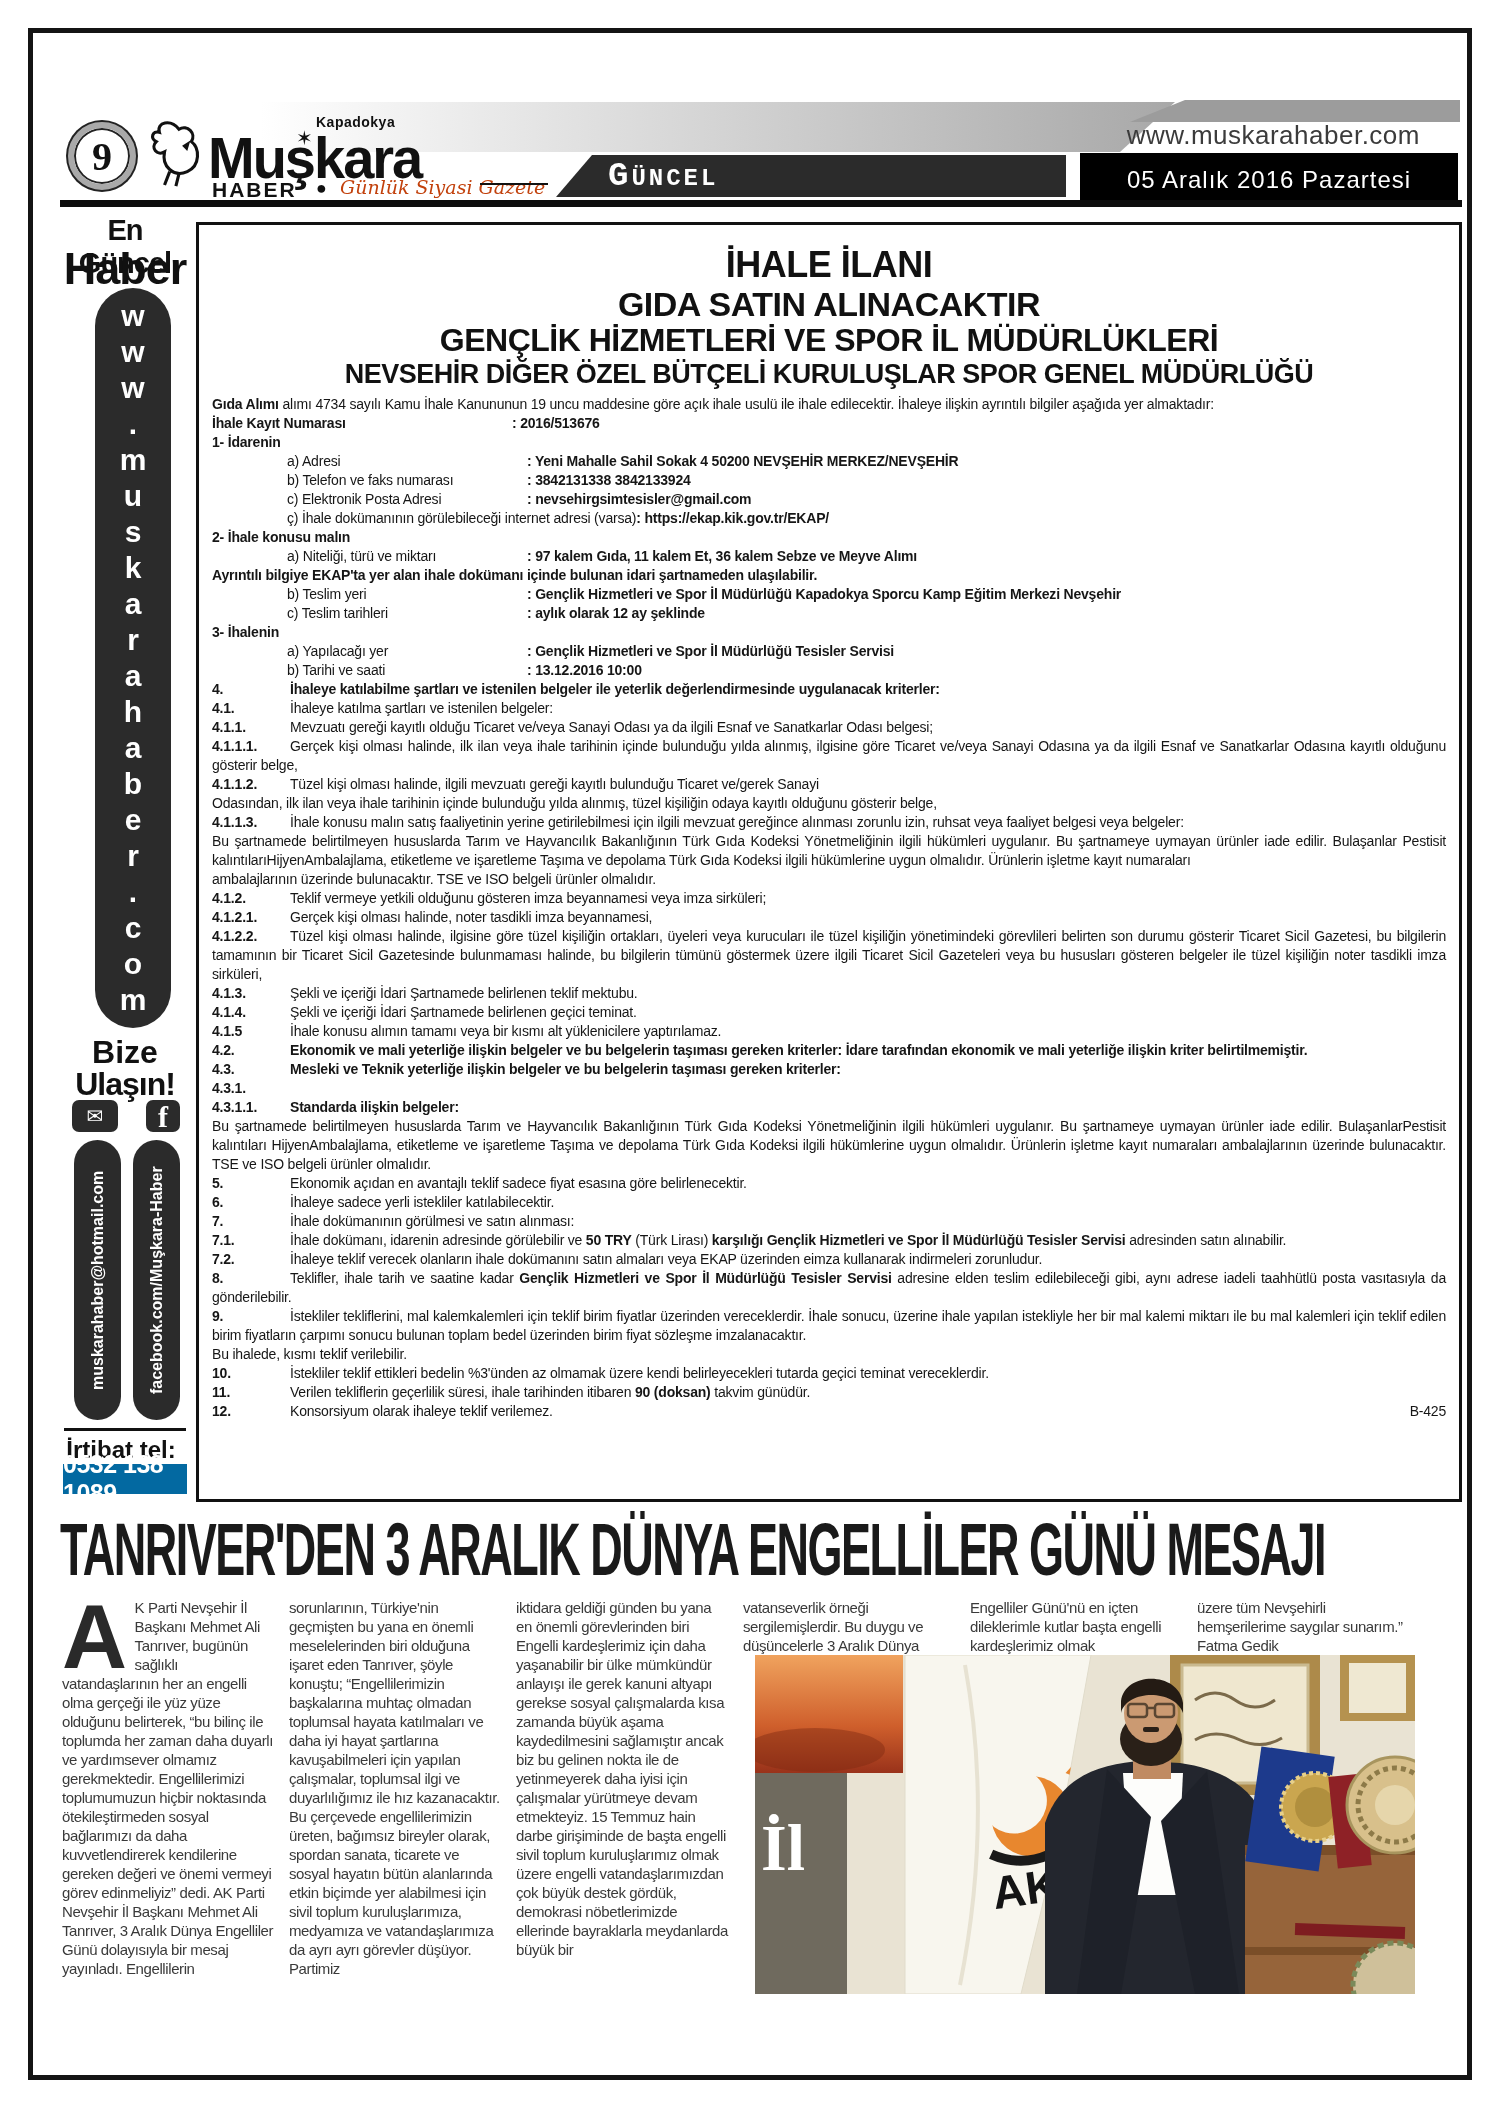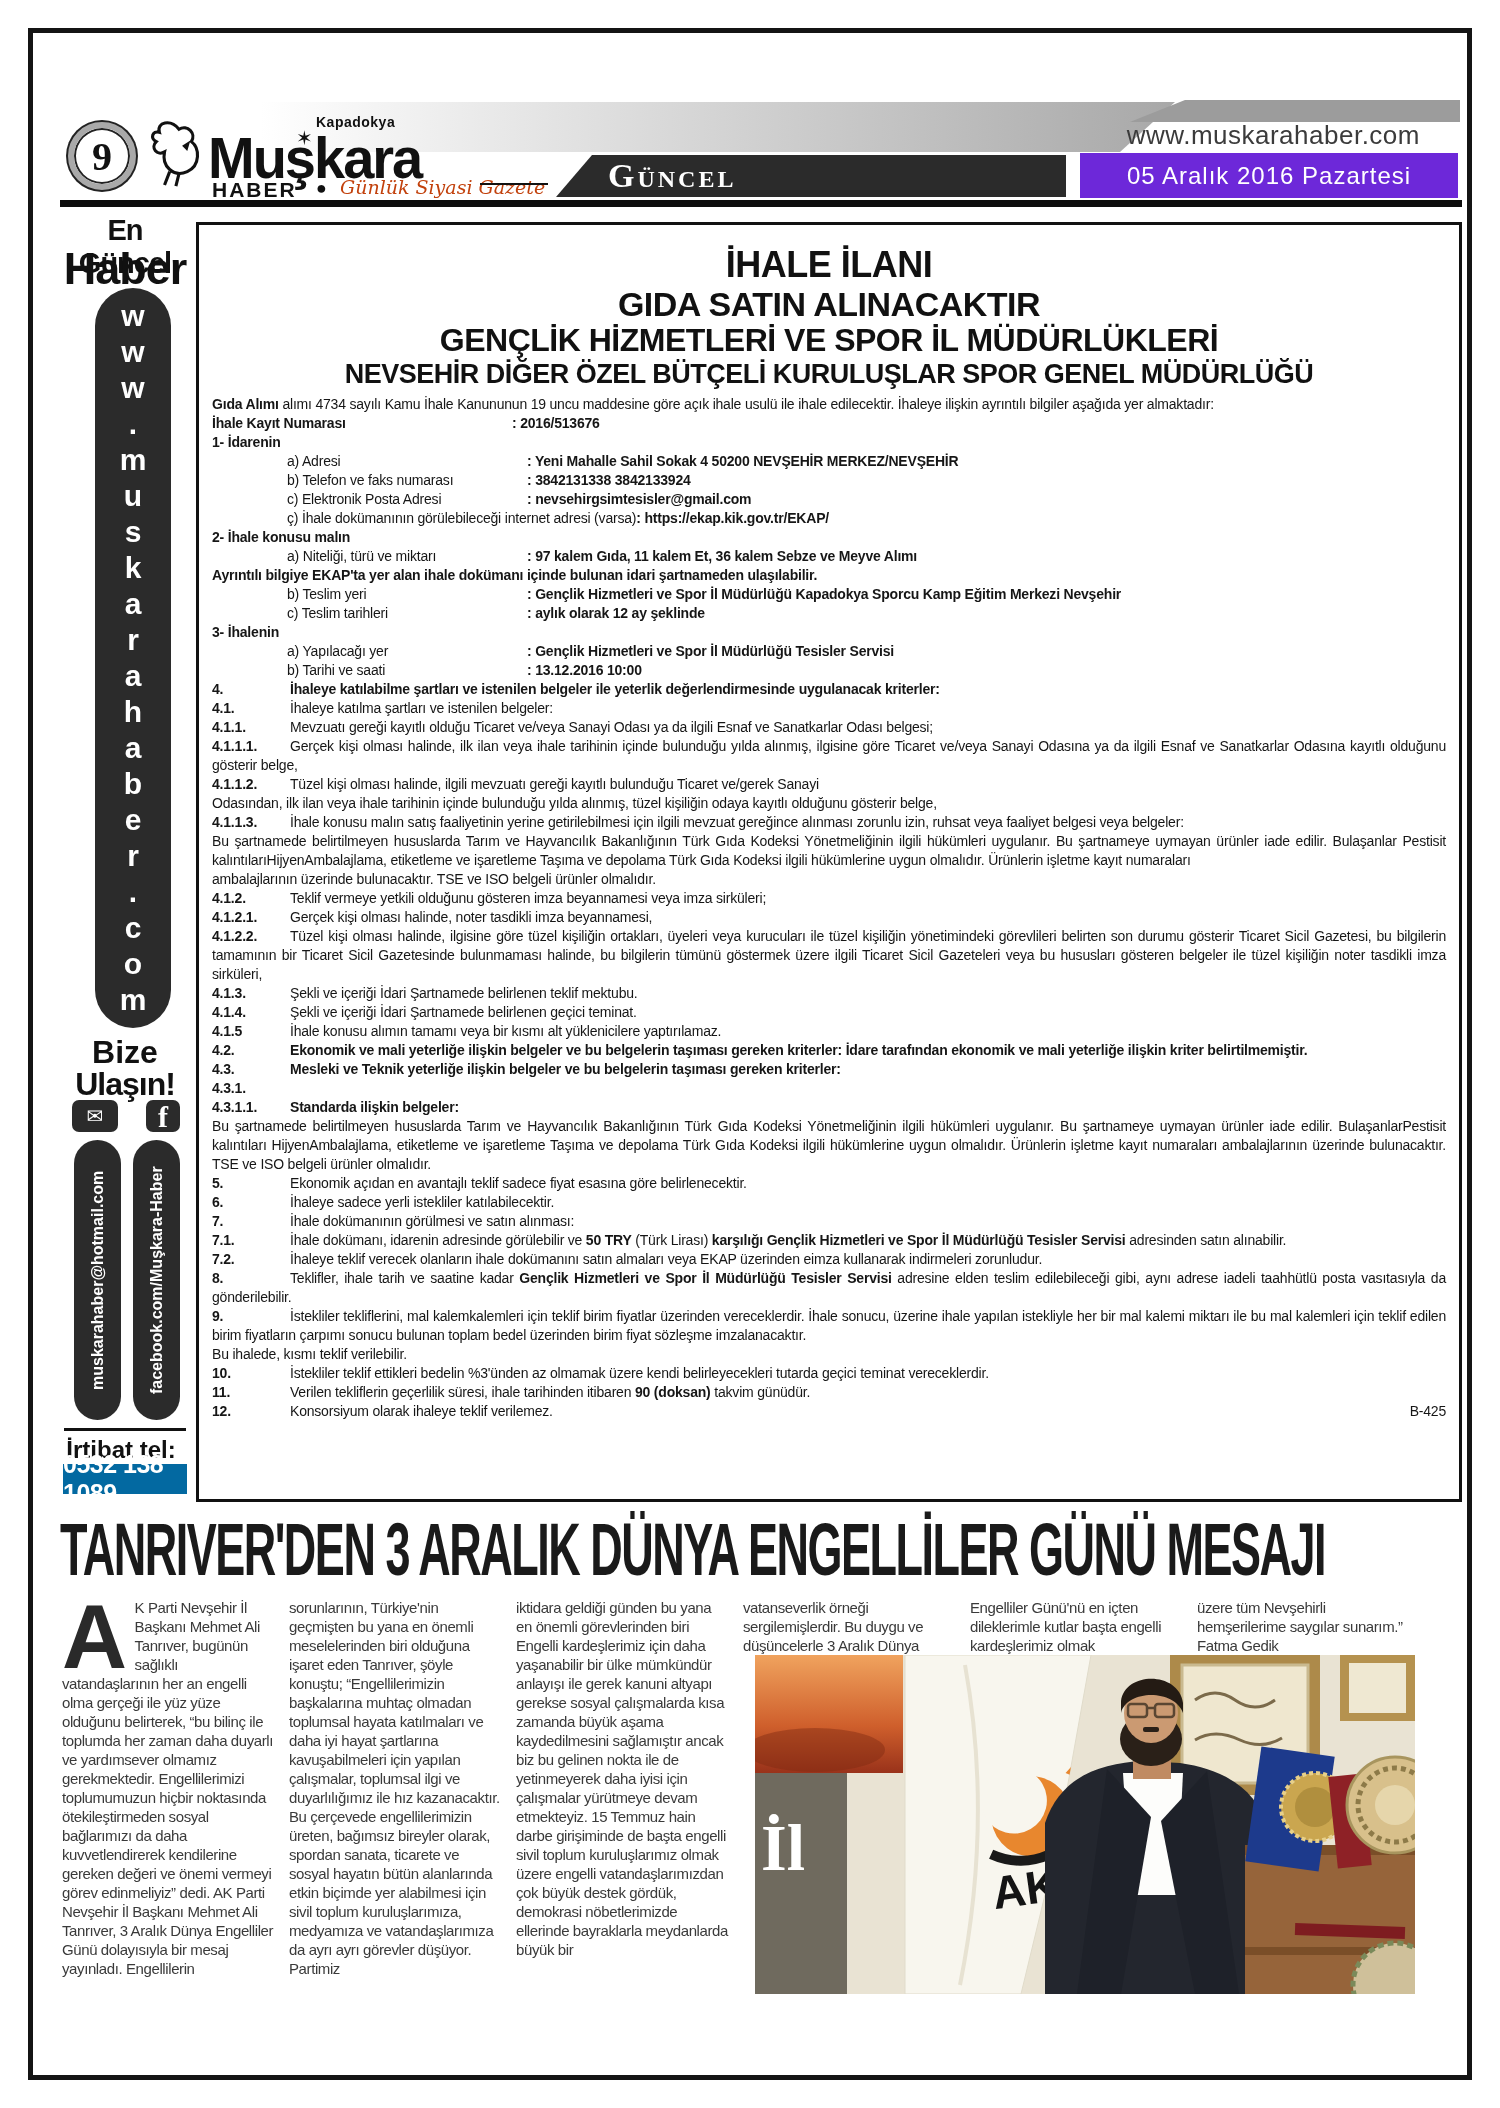--- a/index.html
+++ b/index.html
@@ -23,25 +23,25 @@
   .brand{position:absolute;left:60px;top:12px;font-size:56px;font-weight:bold;letter-spacing:-2px;
     transform:scaleY(1.04);transform-origin:left top;}
   .brand-star{position:absolute;left:148px;top:14px;font-size:20px;color:#111;}
   .brand-sub{position:absolute;left:64px;top:66px;font-size:21px;font-weight:bold;letter-spacing:2px;}
   .brand-dot{position:absolute;left:168px;top:66px;font-size:18px;}
   .tagline{position:absolute;left:192px;top:64px;font-family:"DejaVu Serif",serif;
     font-style:italic;font-size:19px;color:#c2410c;white-space:nowrap;}
   .tagline-rule{position:absolute;left:480px;top:183px;width:68px;height:2px;background:#111;}
   .section-band{position:absolute;left:556px;top:155px;width:510px;height:42px;background:#2b2b2b;
     clip-path:polygon(36px 0,100% 0,100% 100%,0 100%);display:flex;align-items:center;}
-  .section-band span{margin-left:52px;color:#fff;font-family:Liberation Serif, serif;
+  .section-band span{margin-left:52px;color:#fff;font-family:Liberation Mono, monospace;
     font-weight:bold;font-size:34px;font-variant:small-caps;letter-spacing:3px;}
   .site-url{position:absolute;left:1060px;top:120px;width:360px;text-align:right;
     font-size:26px;color:#3b3b3b;letter-spacing:.5px;}
-  .date-band{position:absolute;left:1080px;top:153px;width:378px;height:45px;background:#6d28d9;
+  .date-band{position:absolute;left:1080px;top:153px;width:378px;height:53px;background:#000000;
     display:flex;align-items:center;justify-content:center;color:#fff;font-size:24px;letter-spacing:1px;}
   .thick-rule{position:absolute;left:60px;top:200px;width:1402px;height:7px;background:#0d0d0d;}
 
   
   .sb-h1{position:absolute;left:62px;top:214px;width:126px;text-align:center;
     font-size:29px;font-weight:bold;letter-spacing:-1px;}
   .sb-h2{position:absolute;left:62px;top:243px;width:126px;text-align:center;
     font-size:45px;font-weight:bold;letter-spacing:-1px;}
   .vcapsule{position:absolute;left:95px;top:288px;width:76px;height:740px;background:#2b2b2b;
     border-radius:38px;display:flex;flex-direction:column;align-items:center;justify-content:center;}

